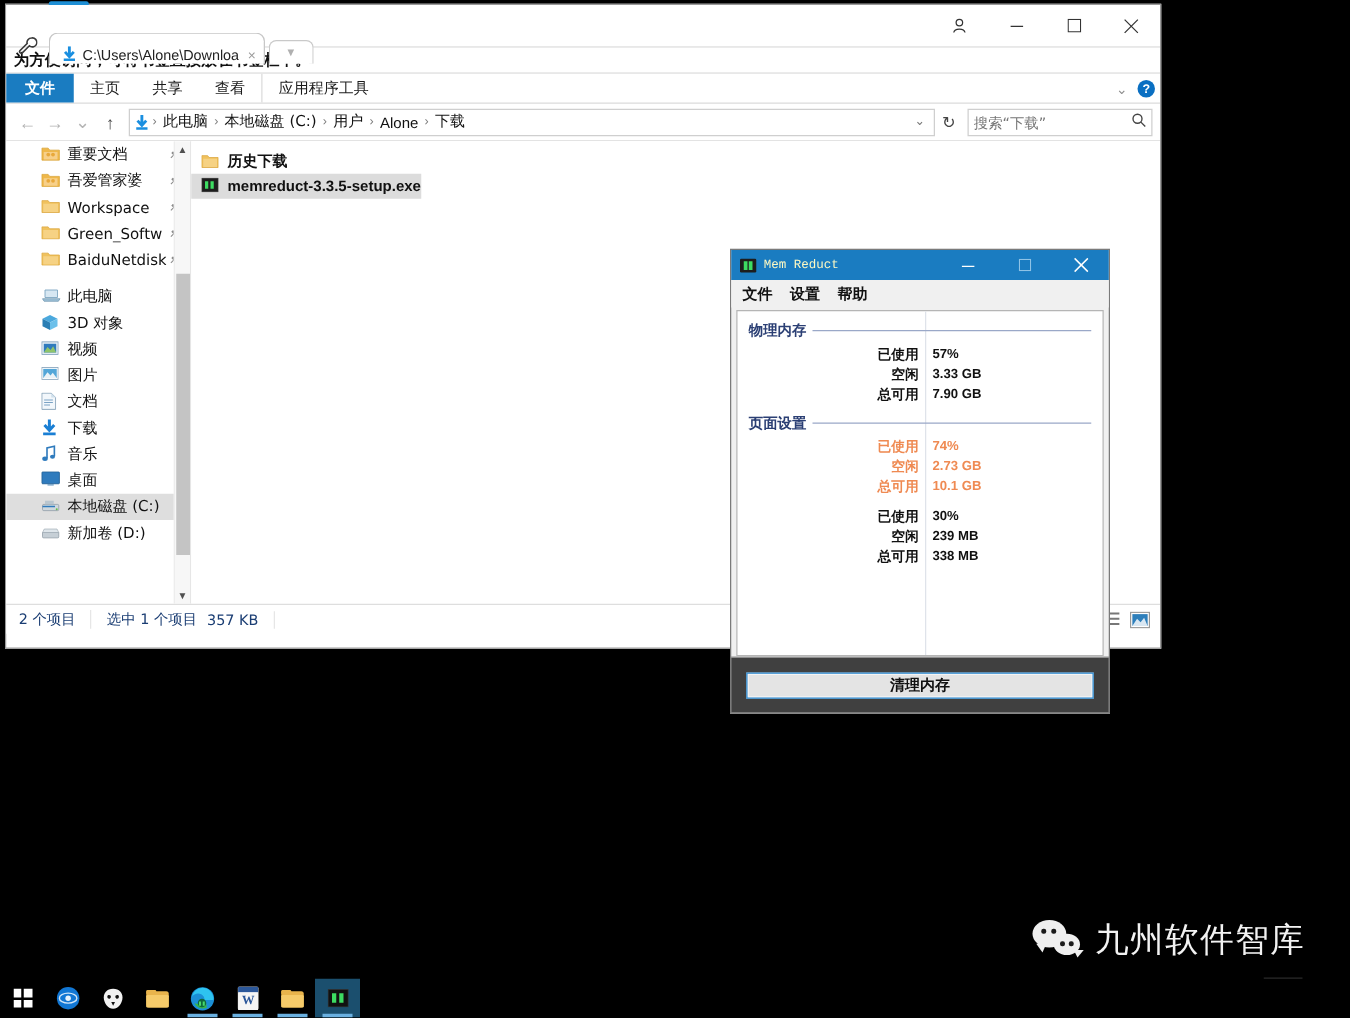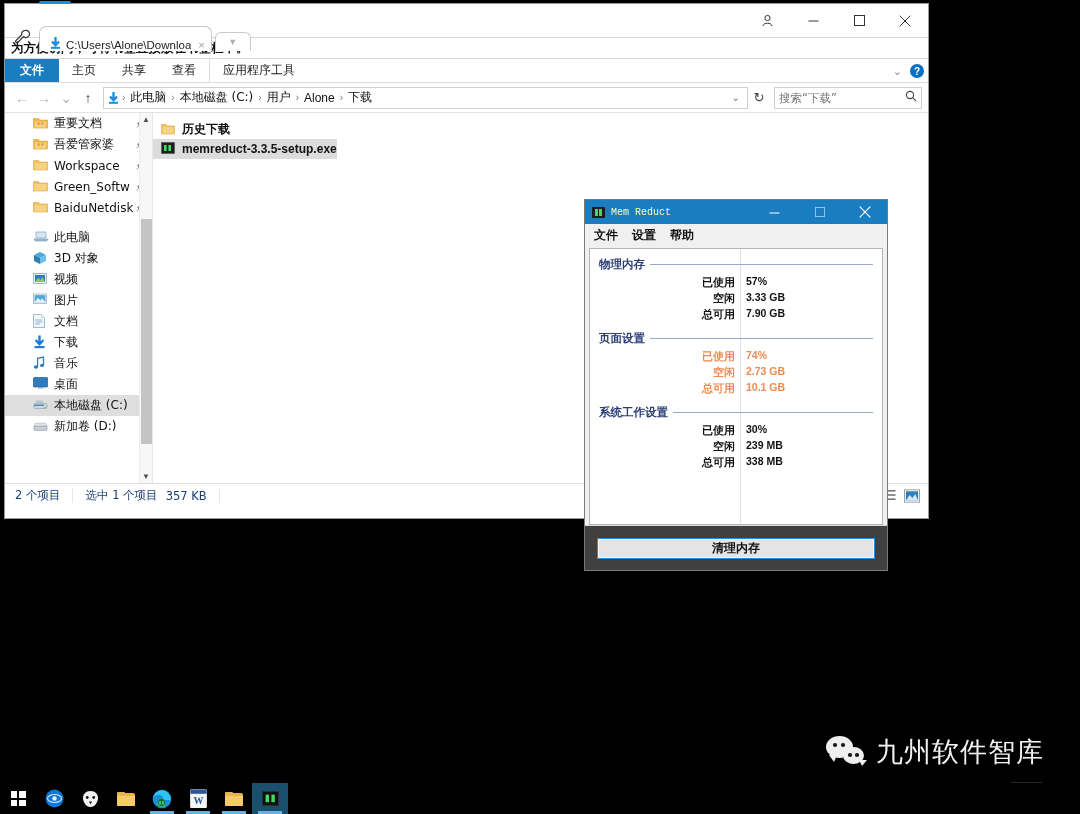--- a/index.html
+++ b/index.html
@@ -202,21 +202,21 @@
   }
   .mr-vline { position: absolute; left: 150px; top: 0; bottom: 0; width: 1px; background: #dfe3ea; }
   .mr-sect { position: relative; margin-top: 8px; }
   .mr-sect-head {
     display: flex; align-items: center; gap: 5px; padding-left: 9px;
     font-size: 11.5px; color: #2b3f74; font-family: "DejaVu Sans", sans-serif;
     font-weight: bold;
   }
   .mr-sect-head .rule { flex: 1; height: 1px; background: #9aa8c8; margin-right: 9px; }
   .mr-rows { margin-top: 3px; }
-  .mr-row { display: flex; height: 16px; font-size: 11px; }
+  .mr-row { display: flex; height: 16px; align-items: center; font-size: 11px; }
   .mr-row .k {
     width: 145px; text-align: right; padding-right: 0;
     color: #111; font-family: "DejaVu Sans", sans-serif; font-weight: bold;
     font-size: 11px;
   }
   .mr-row .v {
     padding-left: 11px; color: #111; font-family: "Liberation Sans", sans-serif;
     font-weight: bold; font-size: 10.5px;
   }
   .mr-sect.warn .mr-sect-head { color: #2b3f74; }
@@ -660,24 +660,20 @@
                 <span class="k">空闲</span>
                 <span class="v">2.73 GB</span>
               </div>
               <div class="mr-row">
                 <span class="k">总可用</span>
                 <span class="v">10.1 GB</span>
               </div>
             </div>
           </div>
           <div class="mr-sect">
-            <div class="mr-sect-head">
-              <span>系统工作设置</span>
-              <span class="rule"></span>
-            </div>
             <div class="mr-rows">
               <div class="mr-row">
                 <span class="k">已使用</span>
                 <span class="v">30%</span>
               </div>
               <div class="mr-row">
                 <span class="k">空闲</span>
                 <span class="v">239 MB</span>
               </div>
               <div class="mr-row">

